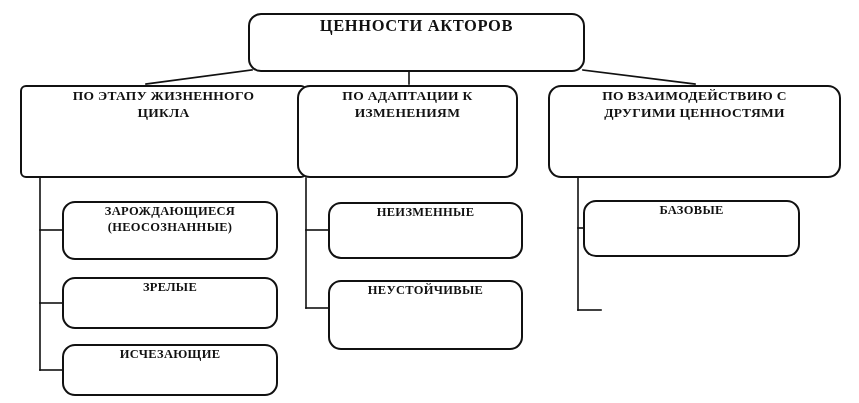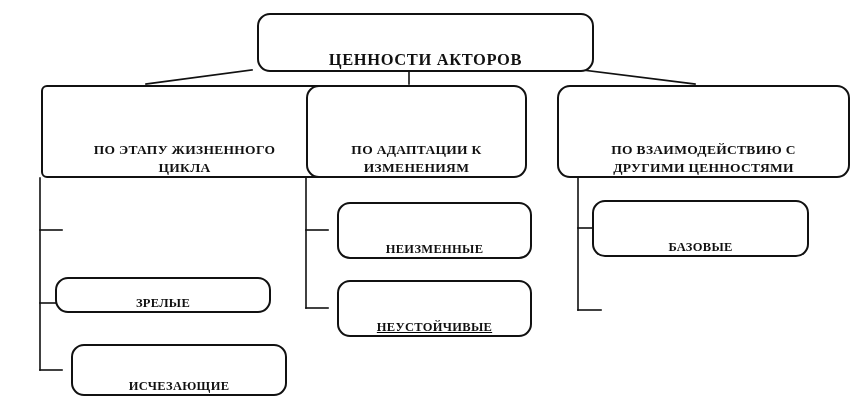--- a/index.html
+++ b/index.html
@@ -23,25 +23,24 @@
     height: 403px;
     pointer-events: none;
   }
   .node {
     position: absolute;
     box-sizing: border-box;
     background: #ffffff;
     border: 2px solid #111111;
     border-radius: 13px;
     display: flex;
-    align-items: flex-end;
+    align-items: flex-start;
     justify-content: center;
     text-align: center;
     z-index: 2;
-    margin-left: 9px;
   }
   .node .label {
     font-weight: bold;
     color: #111111;
     letter-spacing: 0.2px;
     line-height: 1.28;
     padding: 0 7px;
     white-space: pre-line;
   }
   .root .label {
@@ -89,49 +88,53 @@
       <path d="M 578 178 L 578 310"></path>
       <path d="M 578 228 L 601 228"></path>
       <path d="M 578 310 L 601 310"></path>
     </g>
   </svg>
 
   <div class="node root" style="left:248px; top:13px; width:337px; height:59px;">
     <span class="label">ЦЕННОСТИ АКТОРОВ</span>
   </div>
 
-  <div class="node branch" style="left:32px; top:85px; width:287px; height:93px;border-radius:6px;">
+  <div class="node branch" style="left:20px; top:85px; width:287px; height:93px;border-radius:6px;">
     <span class="label">ПО ЭТАПУ ЖИЗНЕННОГО
 ЦИКЛА</span>
   </div>
 
   <div class="node branch" style="left:548px; top:85px; width:293px; height:93px;">
     <span class="label">ПО ВЗАИМОДЕЙСТВИЮ С
 ДРУГИМИ ЦЕННОСТЯМИ</span>
   </div>
 
   <div class="node branch" style="left:297px; top:85px; width:221px; height:93px;">
     <span class="label">ПО АДАПТАЦИИ К
 ИЗМЕНЕНИЯМ</span>
   </div>
 
+  <div class="node leaf" style="left:62px; top:201px; width:216px; height:59px;">
+    <span class="label">ЗАРОЖДАЮЩИЕСЯ
+(НЕОСОЗНАННЫЕ)</span>
+  </div>
 
-  <div class="node leaf" style="left:46px; top:277px; width:216px; height:36px;">
+  <div class="node leaf" style="left:62px; top:277px; width:216px; height:52px;">
     <span class="label">ЗРЕЛЫЕ</span>
   </div>
 
   <div class="node leaf" style="left:62px; top:344px; width:216px; height:52px;">
     <span class="label">ИСЧЕЗАЮЩИЕ</span>
   </div>
 
   <div class="node leaf" style="left:328px; top:202px; width:195px; height:57px;">
     <span class="label">НЕИЗМЕННЫЕ</span>
   </div>
 
-  <div class="node leaf" style="left:328px; top:280px; width:195px; height:57px;text-decoration:underline;">
+  <div class="node leaf" style="left:328px; top:280px; width:195px; height:70px;">
     <span class="label">НЕУСТОЙЧИВЫЕ</span>
   </div>
 
   <div class="node leaf" style="left:583px; top:200px; width:217px; height:57px;">
     <span class="label">БАЗОВЫЕ</span>
   </div>
 
 
 </div>
 

